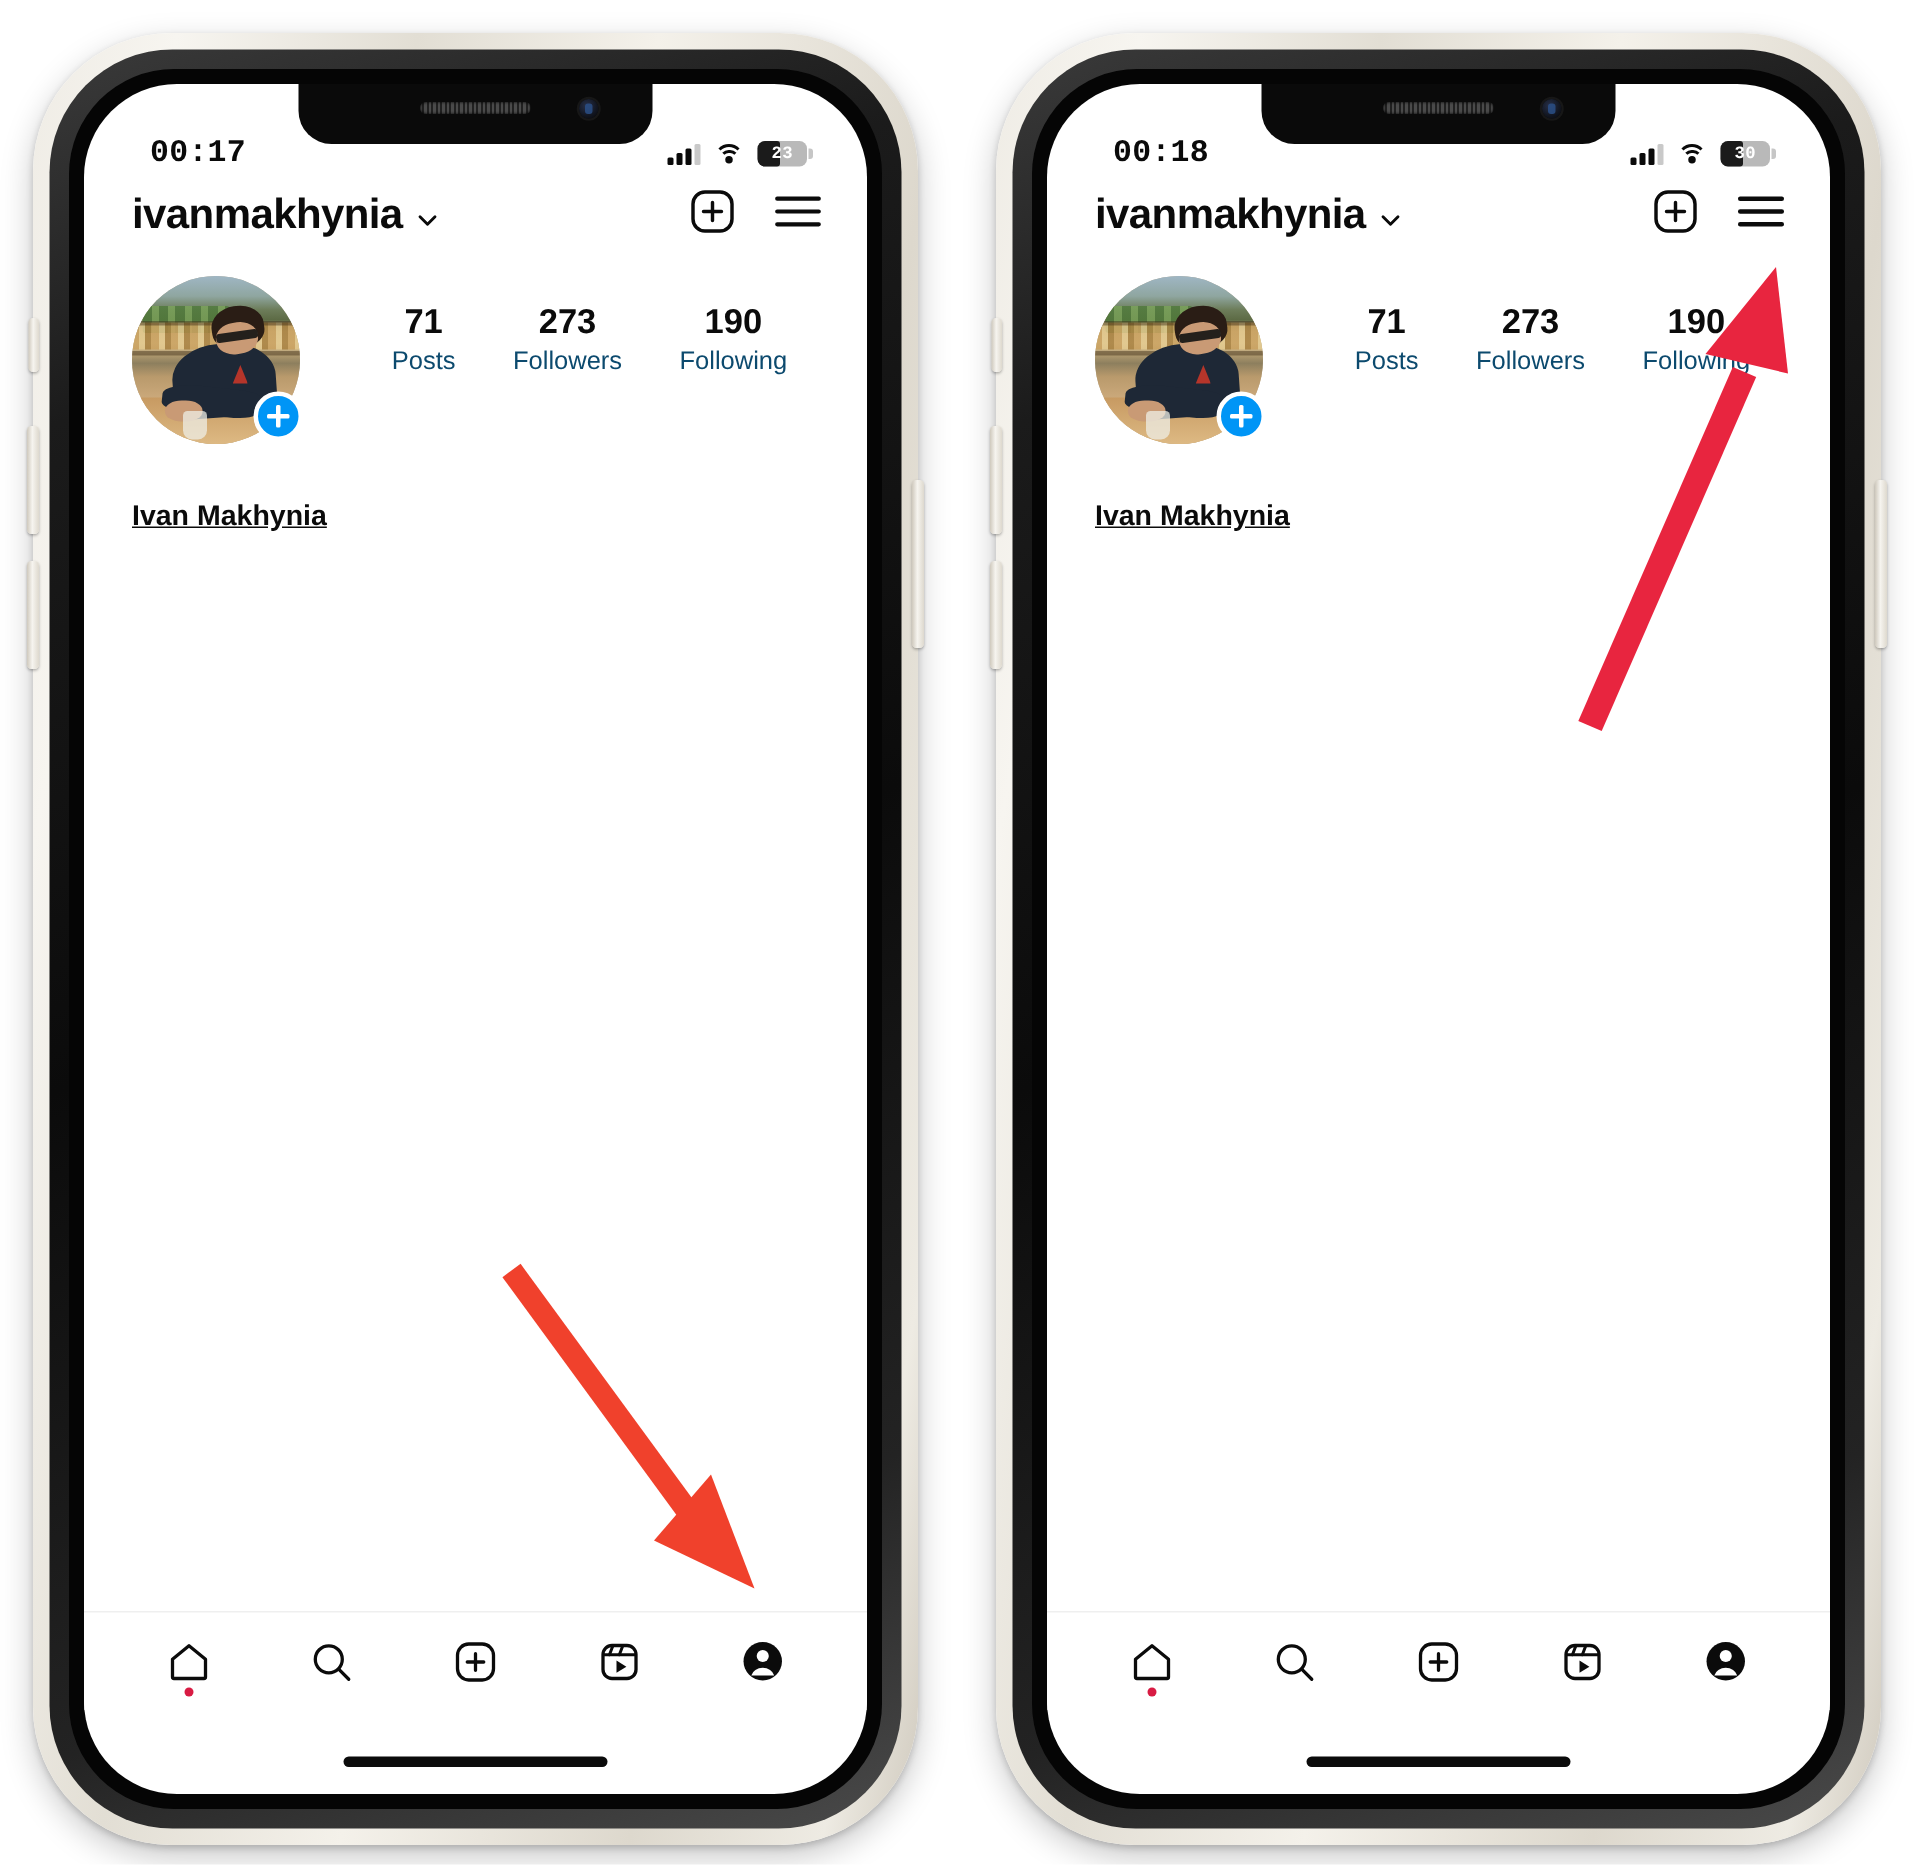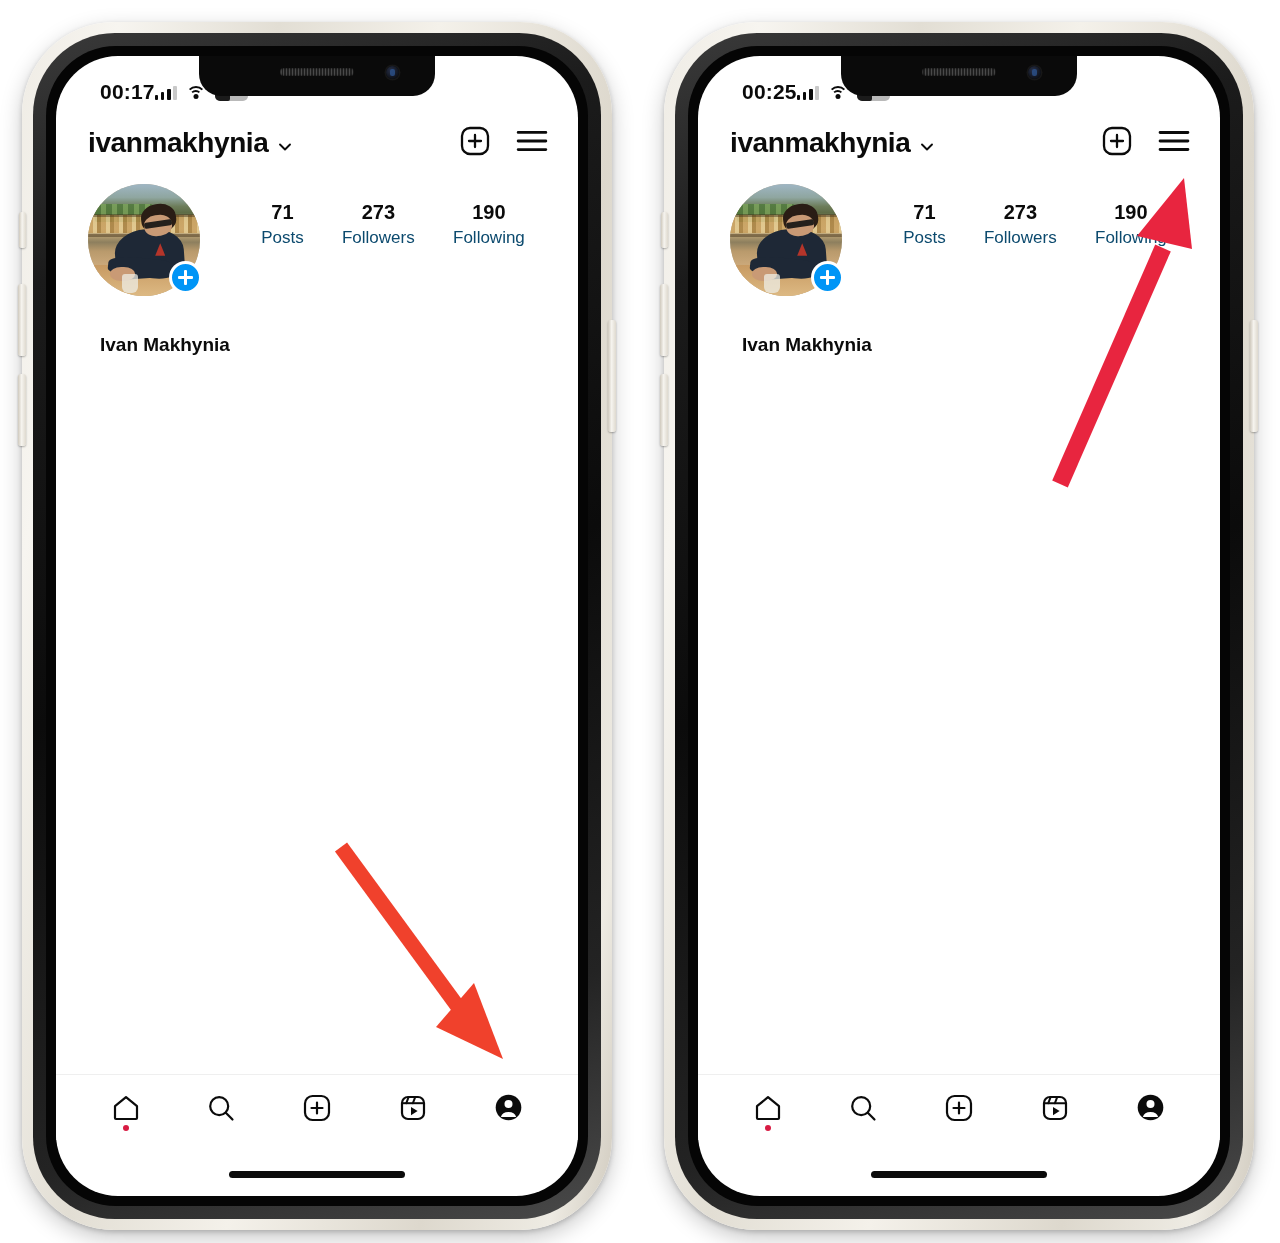--- a/index.html
+++ b/index.html
@@ -70,23 +70,23 @@
   .btn-side { position:absolute; border-radius:3px;
     background: linear-gradient(90deg,#cfc9bd,#f6f4ef 45%,#ded9ce);
     box-shadow: 0 1px 2px rgba(0,0,0,.3); }
   .btn-mute   { left:-3px; width:7px;  height:36px; top:190px; }
   .btn-volup  { left:-4px; width:8px;  height:72px; top:262px; }
   .btn-voldn  { left:-4px; width:8px;  height:72px; top:352px; }
   .btn-power  { right:-4px; width:8px; height:112px; top:298px; }
 
   
   .statusbar {
-    position: absolute; left:0; right:0; top:2px; height: 54px;
-    display:flex; align-items:center; justify-content:flex-start;
-    padding: 14px 40px 0 44px; z-index: 30;
+    position: absolute; left:0; right:0; top:12px; height: 54px;
+    display:flex; align-items:center; justify-content:space-between;
+    padding: 14px 40px 0 44px; z-index: 30; font-family: Liberation Mono, monospace;
   }
   .clock { font-size: 21px; font-weight: 700; color:#0a0a0a; letter-spacing:.2px; }
   .st-right { display:flex; align-items:center; gap:9px; }
 
   .cell { display:flex; align-items:flex-end; gap:2.5px; height:15px; }
   .cell i { display:block; width:3.6px; background:#0a0a0a; border-radius:1px; }
   .cell i:nth-child(1){ height:5px; }
   .cell i:nth-child(2){ height:8px; }
   .cell i:nth-child(3){ height:11px; }
   .cell i:nth-child(4){ height:14px; background:#c9c9c9; }
@@ -168,25 +168,25 @@
   }
   .plus-badge::before, .plus-badge::after {
     content:""; position:absolute; background:#fff; border-radius:1px;
   }
   .plus-badge::before { width:15px; height:3.2px; }
   .plus-badge::after  { width:3.2px; height:15px; }
 
   .stats { display:flex; flex:1; justify-content:space-around;
            padding:18px 34px 0 42px; }
   .stat { text-align:center; cursor:pointer; }
-  .stat .num { font-size:20px; font-weight:700; color:#0b0b0b; line-height:1.08; }
+  .stat .num { font-size:23px; font-weight:700; color:#0b0b0b; line-height:1.08; }
   .stat .lbl { font-size:17px; font-weight:400; color:#0c4a6e; margin-top:4px; }
 
-  .fullname { position:absolute; left:44px; top:278px;
-    font-size:19px; font-weight:700; color:#0b0b0b; z-index:10; }
+  .fullname { position:absolute; left:32px; top:278px;
+    font-size:19px; font-weight:700; color:#0b0b0b; z-index:10;text-decoration:underline; }
 
   
   .tabbar {
     position:absolute; left:0; right:0; bottom:56px; height:66px;
     display:flex; align-items:center; justify-content:space-around;
     padding: 0 22px; border-top:1px solid #efefef; background:#fff; z-index:20;
   }
   .tabitem { position:relative; width:62px; height:48px;
     display:flex; align-items:center; justify-content:center; cursor:pointer; }
   .dot-badge { position:absolute; left:50%; transform:translateX(-50%);
@@ -350,21 +350,21 @@
     <div class="bezel">
       <div class="glass">
         <div class="screen">
 
           <div class="notch">
             <div class="speaker"></div>
             <div class="frontcam"></div>
           </div>
 
           <div class="statusbar">
-            <div class="clock">00:25</div>
+            <div class="clock">00:18</div>
             <div class="st-right">
               <div class="cell">
                 <i></i>
                   <i></i>
                   <i></i>
                   <i></i>
               </div>
               <div class="wifi">
                 <span class="a"></span>
                   <span class="b"></span>

